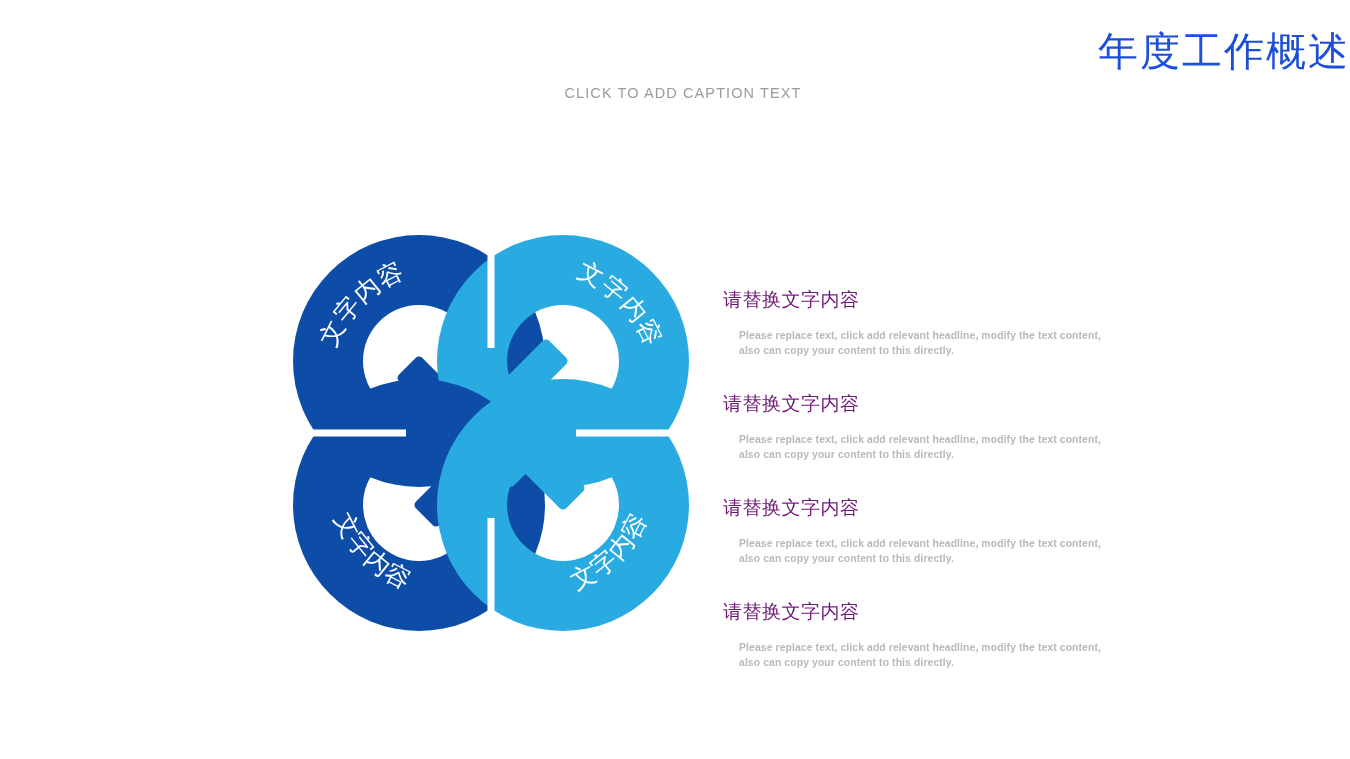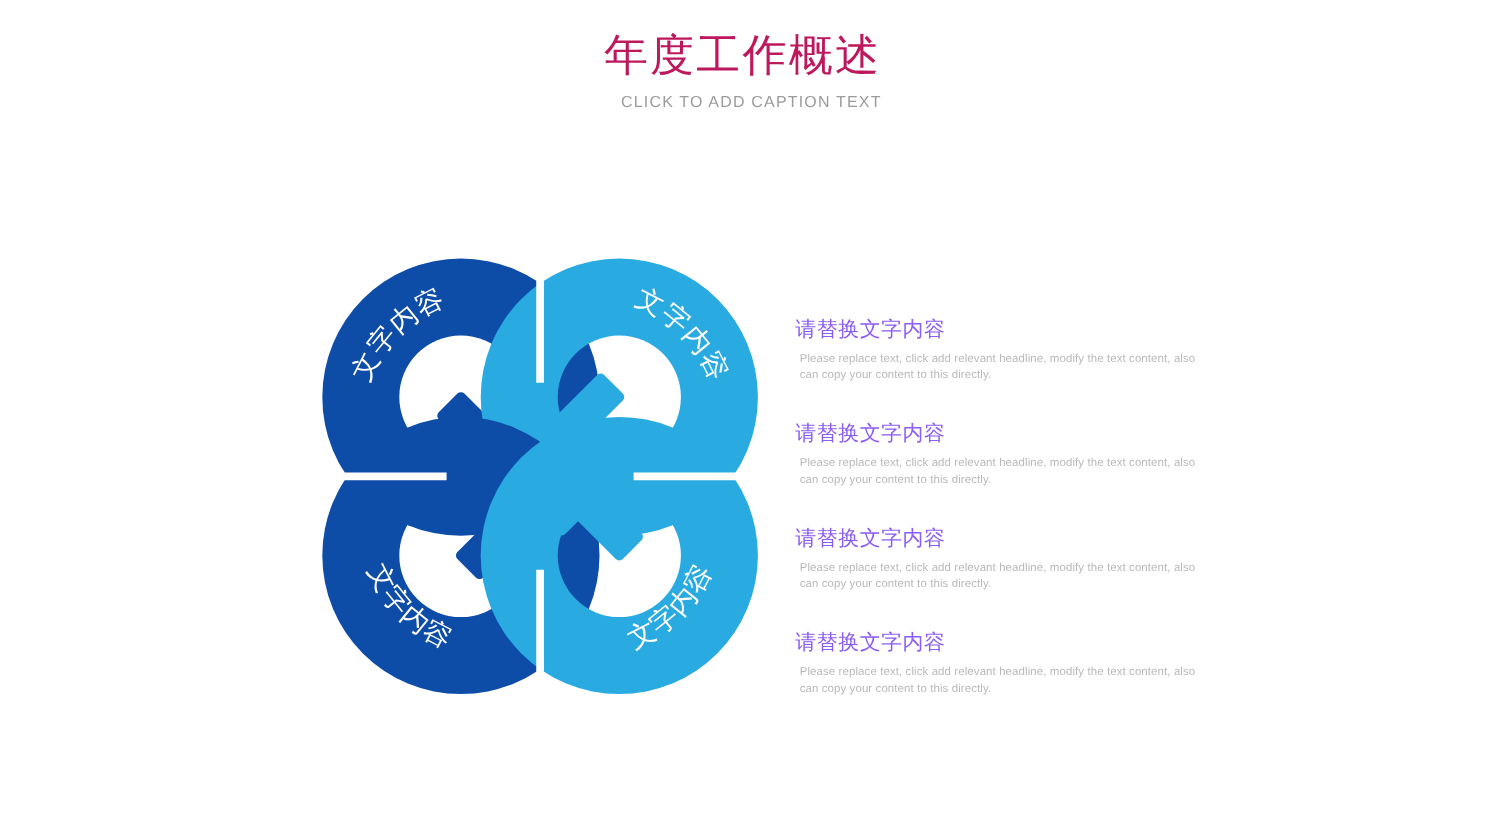--- a/index.html
+++ b/index.html
@@ -21,25 +21,26 @@
   .slide-header {
     position: absolute;
     top: 26px;
     left: 0;
     width: 1350px;
     text-align: center;
   }
   .slide-title {
     font-size: 40px;
     line-height: 50px;
-    color: #be185d;
+    color: #1d4ed8;
     font-weight: 400;
     letter-spacing: 2px;
     margin: 0;
     font-family: "DejaVu Sans", "Liberation Sans", sans-serif;
+    text-align: right;
   }
   .slide-subtitle {
     margin: 8px 0 0 16px;
     font-size: 14.5px;
     line-height: 18px;
     color: #9b9b9b;
     letter-spacing: 1.1px;
     font-weight: 400;
   }
 
@@ -58,33 +59,34 @@
     position: absolute;
     left: 723px;
     top: 286px;
     width: 380px;
   }
   .text-block { margin-bottom: 32px; }
   .text-block:last-child { margin-bottom: 0; }
   .block-heading {
     font-size: 19px;
     line-height: 26px;
-    color: #8b5cf6;
+    color: #701a75;
     font-weight: 400;
     letter-spacing: 0.5px;
     margin: 0 0 7px 0;
     font-family: "DejaVu Sans", "Liberation Sans", sans-serif;
   }
   .block-body {
     font-size: 10.4px;
     line-height: 15px;
     color: #b9b9b9;
-    margin: 4px;
+    margin: 16px;
     width: 368px;
     letter-spacing: 0.1px;
+    font-weight: bold;
   }
 </style>
 </head>
 <body>
 
 <div class="slide-header">
   <h1 class="slide-title">年度工作概述</h1>
   <p class="slide-subtitle">CLICK TO ADD CAPTION TEXT</p>
 </div>
 

